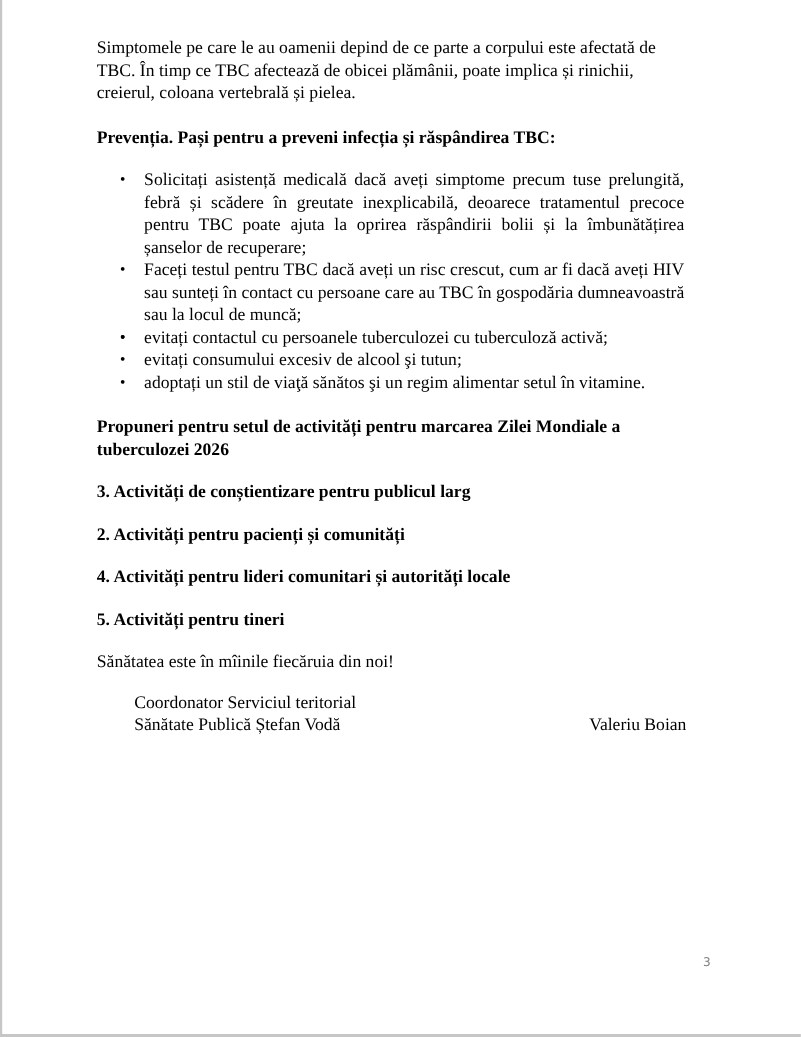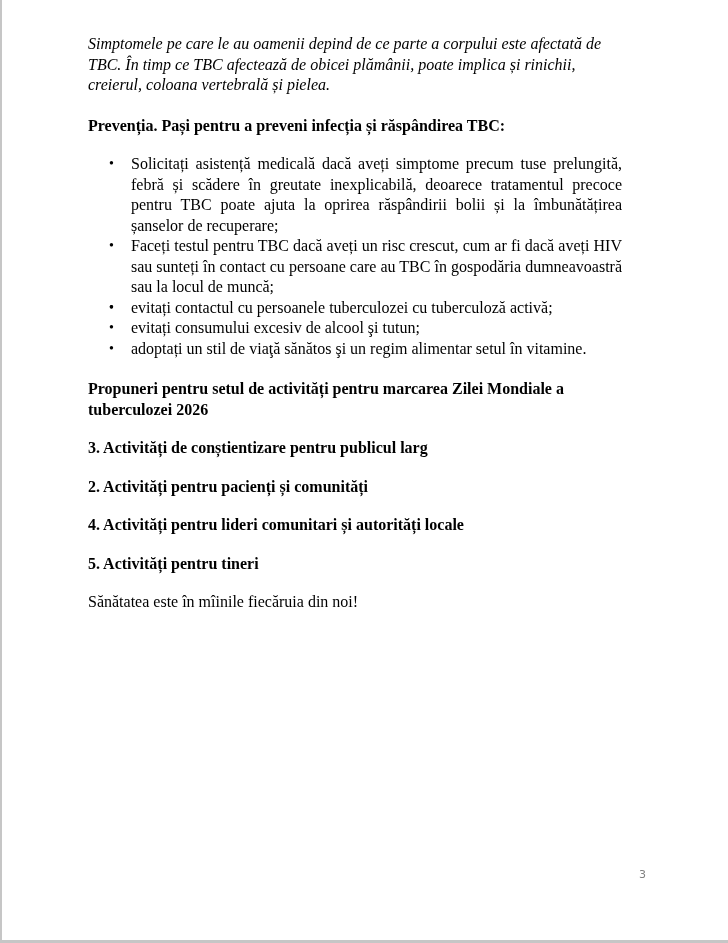--- a/index.html
+++ b/index.html
@@ -9,21 +9,21 @@
     background: #ffffff;
     border-left: 2px solid #c6c6c6;
     border-bottom: 3px solid #c6c6c6;
     box-sizing: border-box;
     font-family: "Liberation Serif", "DejaVu Serif", serif;
     color: #000;
     font-size: 16px;
   }
   .content { position: absolute; left: 86px; top: 34px; width: 534px; }
   p { margin: 0; line-height: 20.5px; }
-  .intro { margin-bottom: 20px; font-style: italic; }
+  .intro { margin-bottom: 20px; }
   .h-bold { font-weight: bold; }
   .prev-heading { margin-bottom: 18px; }
   ul.bullets { list-style: none; margin: 0 0 20px 0; padding: 0; }
   ul.bullets li {
     position: relative; padding-left: 43px; line-height: 20.5px;
     text-align: justify;
   }
   ul.bullets li .dot {
     position: absolute; left: 21px; top: 0; font-size: 14px;
   }
@@ -58,16 +58,21 @@
 
     <p class="h-bold prop-heading">Propuneri pentru setul de activități pentru marcarea Zilei Mondiale a tuberculozei 2026</p>
 
     <p class="activity">3. Activități de conștientizare pentru publicul larg</p>
     <p class="activity">2. Activități pentru pacienți și comunități</p>
     <p class="activity">4. Activități pentru lideri comunitari și autorități locale</p>
     <p class="activity">5. Activități pentru tineri</p>
 
     <p class="closing">Sănătatea este în mîinile fiecăruia din noi!</p>
 
+    <div class="signature">
+      <div>Coordonator  Serviciul teritorial</div>
+      <div>Sănătate Publică Ștefan Vodă</div>
+      <div class="sig-right">Valeriu Boian</div>
+    </div>
   </div>
 
   <div class="page-number">3</div>
 </div>
 
 </body></html>

